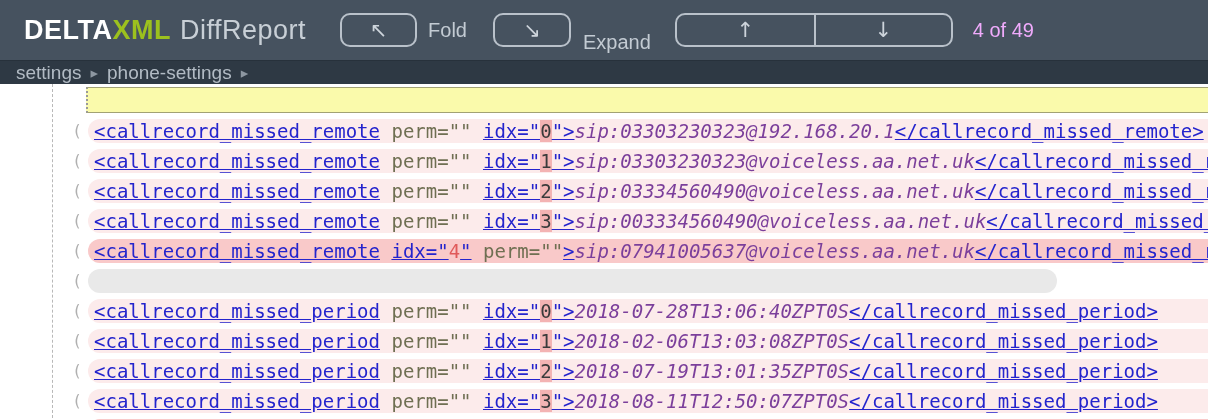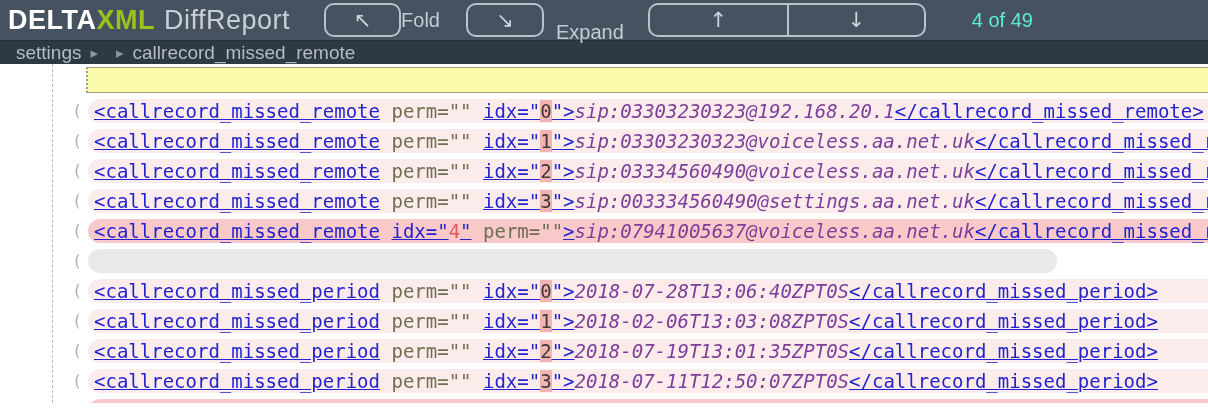--- a/index.html
+++ b/index.html
@@ -5,54 +5,54 @@
   * { box-sizing: border-box; }
   html, body { margin: 0; padding: 0; }
   body {
     width: 1208px; height: 420px; overflow: hidden;
     background: #ffffff;
     font-family: "Liberation Sans", sans-serif;
   }
 
   
   .header {
-    height: 40px; background: #46525f;
+    height: 60px; background: #46525f;
     display: flex; align-items: center;
-    padding-left: 8px; color: #c7ced5;
+    padding-left: 24px; color: #c7ced5;
   }
   .logo { font-size: 27px; letter-spacing: 0.5px; white-space: nowrap; }
   .logo .delta { color: #ffffff; font-weight: bold; }
   .logo .xml   { color: #9cc11e; font-weight: bold; }
   .logo .product { color: #c8cfd6; font-weight: 400; margin-left: 9px; }
 
   .hbtn {
     height: 34px; border: 2px solid #b9c1ca; border-radius: 10px;
     background: transparent; color: #cdd4db;
     display: flex; align-items: center; justify-content: center;
     font-size: 21px; line-height: 1; cursor: pointer;
     font-family: "DejaVu Sans", sans-serif;
   }
   .btn-fold   { width: 77px; margin-left: 34px; }
   .btn-expand { width: 78px; margin-left: 26px; }
-  .hlabel { font-size: 20px; color: #c3cbd3; margin-left: 0; }
+  .hlabel { font-size: 20px; color: #c3cbd3; margin-left: 11px; }
   .lbl-expand { margin-left: 12px; margin-top: 24px; }
 
   .updown {
     display: flex; margin-left: 24px;
     border: 2px solid #b9c1ca; border-radius: 10px;
     height: 34px; overflow: hidden;
   }
   .updown .cell {
     width: 137px; display: flex; align-items: center; justify-content: center;
     font-size: 21px; color: #cdd4db; cursor: pointer; background: transparent;
     border: none; font-family: "DejaVu Sans", sans-serif;
   }
   .updown .cell + .cell { border-left: 2px solid #b9c1ca; }
 
-  .counter { font-size: 20px; color: #5eead4; margin-left: 46px; }
+  .counter { font-size: 20px; color: #f0abfc; margin-left: 20px; }
 
   
   .breadcrumb {
     height: 24px; background: #2e3944; border-top: 1px solid #27313b;
     display: flex; align-items: center; padding-left: 16px;
     font-size: 19px; color: #b2bbc4;
   }
   .crumb { cursor: pointer; }
   .crumb-sep { color: #8d97a1; margin: 0 9px; font-size: 15px; }
 
@@ -125,43 +125,43 @@
       <span>↓</span>
     </button>
   </div>
 
   <span class="counter">4 of 49</span>
 </div>
 
 <div class="breadcrumb">
   <span class="crumb">settings</span>
   <span class="crumb-sep">▸</span>
+  <span class="crumb">phone-settings</span>
   <span class="crumb-sep">▸</span>
-  <span class="crumb">callrecord_missed_remote</span>
 </div>
 
 <div class="content">
   <div class="gutter-line"></div>
   <div class="banner-yellow"></div>
   <div>
       <div class="row light">
     <span class="fold">(</span>
     <div class="pill"><span class="t-tag">&lt;callrecord_missed_remote</span><span class="t-plain"> </span><span class="t-attr">perm=""</span><span class="t-plain"> </span><span class="t-tag">idx="</span><span class="t-idx-hl">0</span><span class="t-tag">"&gt;</span><span class="t-content">sip:03303230323@192.168.20.1</span><span class="t-tag">&lt;/callrecord_missed_remote&gt;</span></div>
   </div>
       <div class="row light">
     <span class="fold">(</span>
     <div class="pill"><span class="t-tag">&lt;callrecord_missed_remote</span><span class="t-plain"> </span><span class="t-attr">perm=""</span><span class="t-plain"> </span><span class="t-tag">idx="</span><span class="t-idx-hl">1</span><span class="t-tag">"&gt;</span><span class="t-content">sip:03303230323@voiceless.aa.net.uk</span><span class="t-tag">&lt;/callrecord_missed_remote&gt;</span></div>
   </div>
       <div class="row light">
     <span class="fold">(</span>
     <div class="pill"><span class="t-tag">&lt;callrecord_missed_remote</span><span class="t-plain"> </span><span class="t-attr">perm=""</span><span class="t-plain"> </span><span class="t-tag">idx="</span><span class="t-idx-hl">2</span><span class="t-tag">"&gt;</span><span class="t-content">sip:03334560490@voiceless.aa.net.uk</span><span class="t-tag">&lt;/callrecord_missed_remote&gt;</span></div>
   </div>
       <div class="row light">
     <span class="fold">(</span>
-    <div class="pill"><span class="t-tag">&lt;callrecord_missed_remote</span><span class="t-plain"> </span><span class="t-attr">perm=""</span><span class="t-plain"> </span><span class="t-tag">idx="</span><span class="t-idx-hl">3</span><span class="t-tag">"&gt;</span><span class="t-content">sip:003334560490@settings.aa.net.uk</span><span class="t-tag">&lt;/callrecord_missed_remote&gt;</span></div>
+    <div class="pill"><span class="t-tag">&lt;callrecord_missed_remote</span><span class="t-plain"> </span><span class="t-attr">perm=""</span><span class="t-plain"> </span><span class="t-tag">idx="</span><span class="t-idx-hl">3</span><span class="t-tag">"&gt;</span><span class="t-content">sip:003334560490@voiceless.aa.net.uk</span><span class="t-tag">&lt;/callrecord_missed_remote&gt;</span></div>
   </div>
       <div class="row changed">
     <span class="fold">(</span>
     <div class="pill"><span class="t-tag">&lt;callrecord_missed_remote</span><span class="t-plain"> </span><span class="t-tag">idx="</span><span class="t-idx-red">4</span><span class="t-tag">"</span><span class="t-plain">  </span><span class="t-attr">perm=""</span><span class="t-tag">&gt;</span><span class="t-content">sip:07941005637@voiceless.aa.net.uk</span><span class="t-tag">&lt;/callrecord_missed_remote&gt;</span></div>
   </div>
       <div class="row gray">
     <span class="fold">(</span>
     <div class="pill"></div>
   </div>
       <div class="row light">
@@ -171,20 +171,20 @@
       <div class="row light">
     <span class="fold">(</span>
     <div class="pill"><span class="t-tag">&lt;callrecord_missed_period</span><span class="t-plain"> </span><span class="t-attr">perm=""</span><span class="t-plain"> </span><span class="t-tag">idx="</span><span class="t-idx-hl">1</span><span class="t-tag">"&gt;</span><span class="t-content">2018-02-06T13:03:08ZPT0S</span><span class="t-tag">&lt;/callrecord_missed_period&gt;</span></div>
   </div>
       <div class="row light">
     <span class="fold">(</span>
     <div class="pill"><span class="t-tag">&lt;callrecord_missed_period</span><span class="t-plain"> </span><span class="t-attr">perm=""</span><span class="t-plain"> </span><span class="t-tag">idx="</span><span class="t-idx-hl">2</span><span class="t-tag">"&gt;</span><span class="t-content">2018-07-19T13:01:35ZPT0S</span><span class="t-tag">&lt;/callrecord_missed_period&gt;</span></div>
   </div>
       <div class="row light">
     <span class="fold">(</span>
-    <div class="pill"><span class="t-tag">&lt;callrecord_missed_period</span><span class="t-plain"> </span><span class="t-attr">perm=""</span><span class="t-plain"> </span><span class="t-tag">idx="</span><span class="t-idx-hl">3</span><span class="t-tag">"&gt;</span><span class="t-content">2018-07-11T12:50:07ZPT0S</span><span class="t-tag">&lt;/callrecord_missed_period&gt;</span></div>
+    <div class="pill"><span class="t-tag">&lt;callrecord_missed_period</span><span class="t-plain"> </span><span class="t-attr">perm=""</span><span class="t-plain"> </span><span class="t-tag">idx="</span><span class="t-idx-hl">3</span><span class="t-tag">"&gt;</span><span class="t-content">2018-08-11T12:50:07ZPT0S</span><span class="t-tag">&lt;/callrecord_missed_period&gt;</span></div>
   </div>
       <div class="row changed">
     <span class="fold">(</span>
     <div class="pill"><span class="t-tag">&lt;callrecord_missed_period</span><span class="t-plain"> </span><span class="t-tag">idx="</span><span class="t-idx-red">4</span><span class="t-tag">"</span><span class="t-plain">  </span><span class="t-attr">perm=""</span><span class="t-tag">&gt;</span><span class="t-content">2017-08-03T09:06:50ZPT0S</span><span class="t-tag">&lt;/callrecord_missed_period&gt;</span></div>
   </div>
     </div>
 </div>
 
 </body></html>

